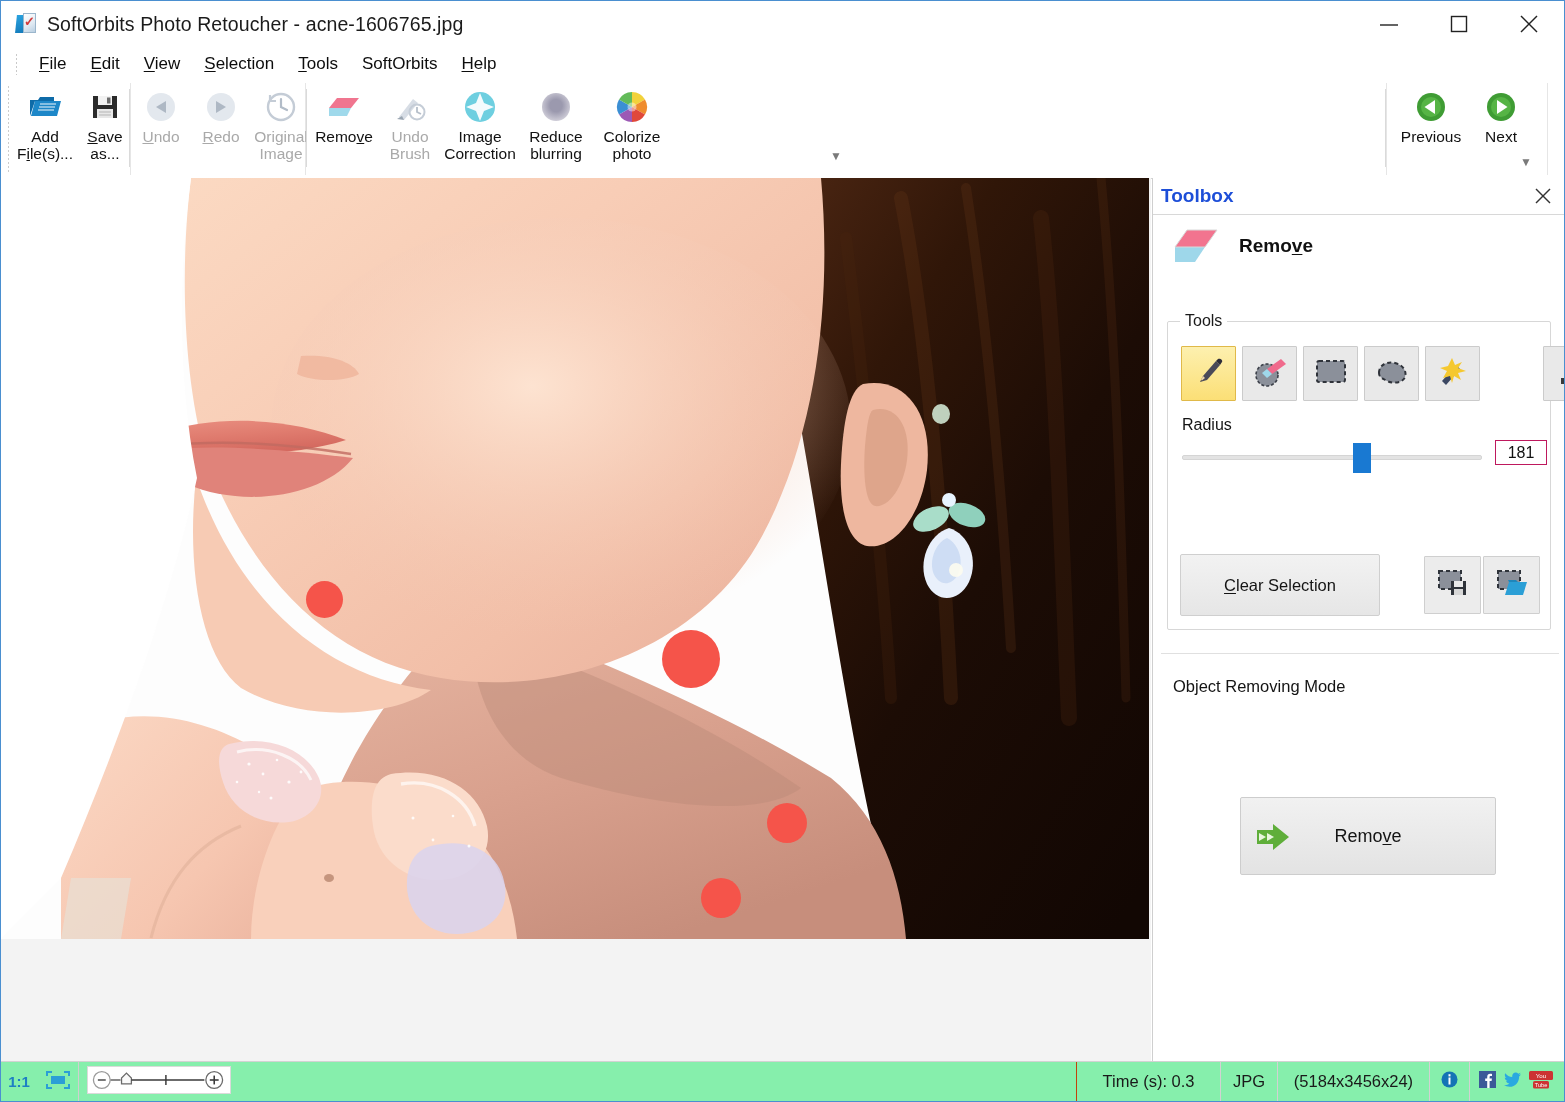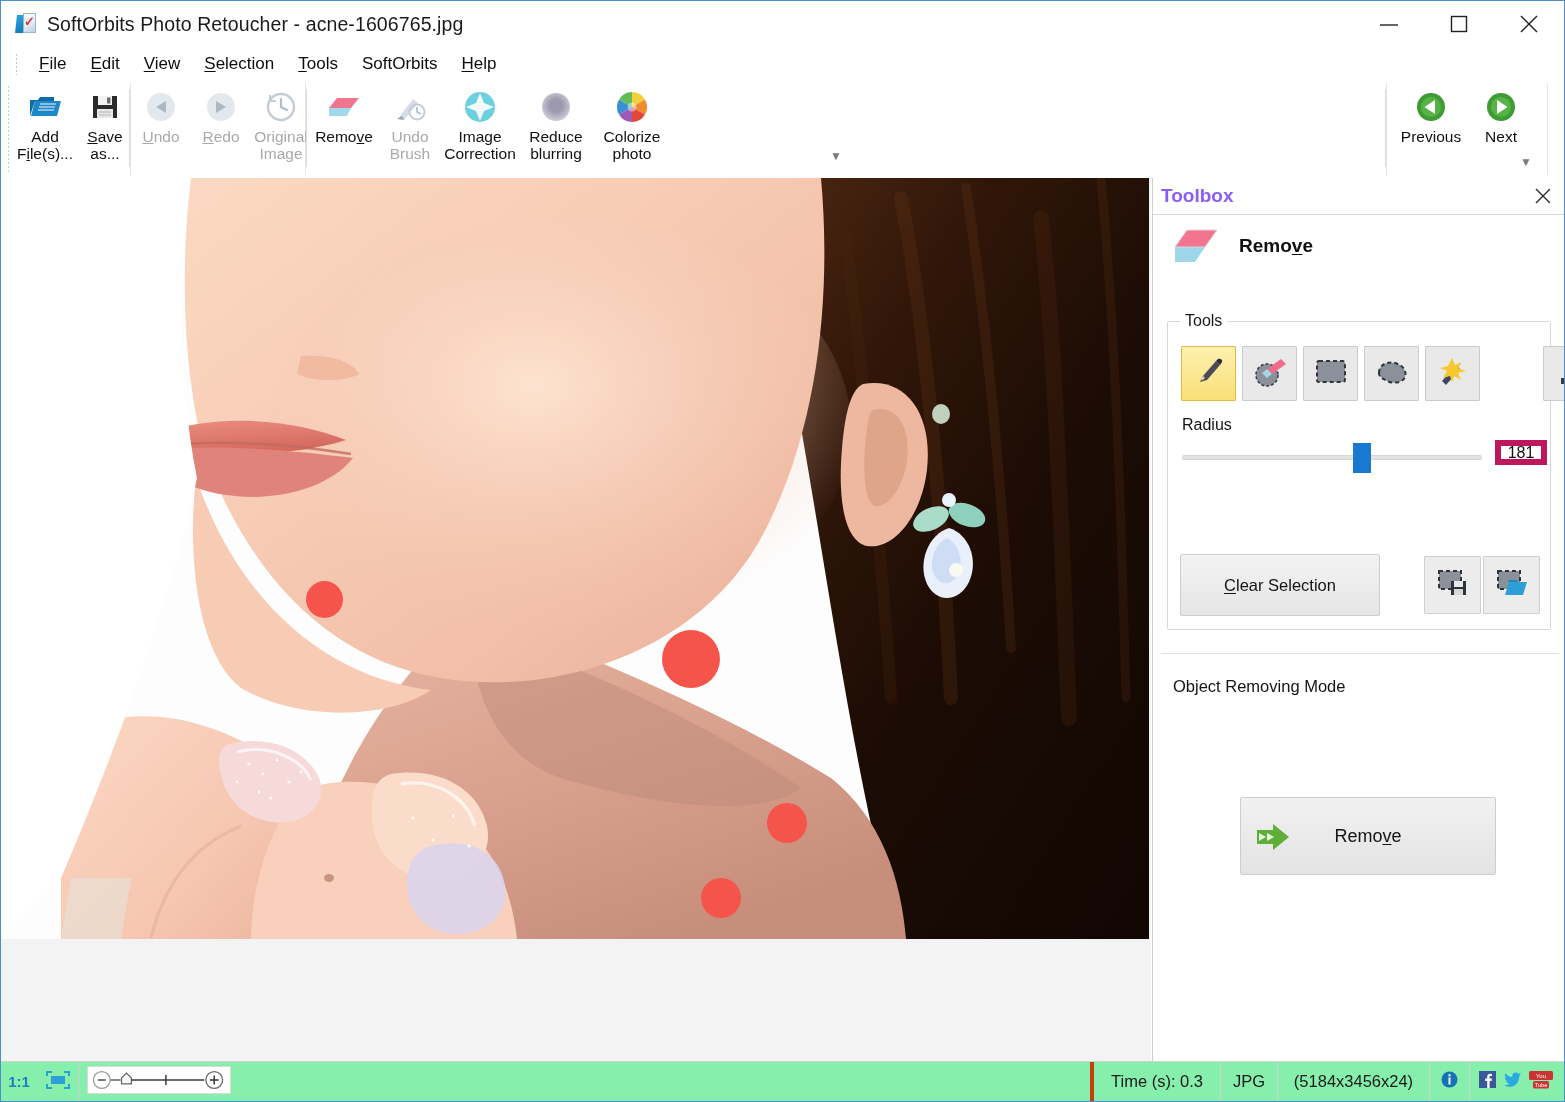--- a/index.html
+++ b/index.html
@@ -134,21 +134,21 @@
 
   
   .panel {
     position: absolute; left: 1151px; top: 177px; width: 412px; height: 885px;
     background: #ffffff; border-left: 1px solid #cfcfcf; box-sizing: border-box;
   }
   .panel-head {
     position: relative; height: 36px; display: flex; align-items: center;
     padding-left: 8px; border-bottom: 1px solid #d8d8d8;
   }
-  .panel-title { font-size: 19px; font-weight: bold; color: #8b5cf6; }
+  .panel-title { font-size: 19px; font-weight: bold; color: #1d4ed8; }
   .panel-close {
     position: absolute; right: 10px; top: 7px; width: 22px; height: 22px;
     display: flex; align-items: center; justify-content: center;
   }
   .panel-body {
     position: absolute; left: 8px; top: 37px; right: 7px; bottom: 6px;
   }
   .remove-head {
     display: flex; align-items: center; height: 62px; padding-left: 12px;
   }
@@ -187,21 +187,21 @@
     position: absolute; left: 0; top: 12px; width: 300px; height: 5px;
     background: #e3e3e3; border: 1px solid #d5d5d5; box-sizing: border-box;
     border-radius: 2px;
   }
   .slider-thumb {
     position: absolute; left: 175px; top: 0px; width: 18px; height: 30px;
     background: #1979d2;
   }
   .radius-val {
     position: absolute; left: 327px; top: 110px; width: 52px; height: 25px;
-    border: 6px solid #be185d; background: #ffffff; box-sizing: border-box;
+    border: 1px solid #be185d; background: #ffffff; box-sizing: border-box;
     display: flex; align-items: center; justify-content: center;
     font-size: 16px; color: #111;
   }
   .clear-btn {
     position: absolute; left: 12px; top: 224px; width: 200px; height: 62px;
     background: linear-gradient(180deg,#f2f2f2 0%, #e6e6e6 100%);
     border: 1px solid #cfcfcf; box-sizing: border-box;
     display: flex; align-items: center; justify-content: center;
     font-size: 16.5px; color: #141414; border-radius: 2px;
   }
@@ -737,21 +737,21 @@
         <line x1="23" y1="13" x2="33" y2="13" stroke="#4a4a4a" stroke-width="1.3"></line>
         <path d="M34 17 L34 11 L39 6 L44 11 L44 17 Z" fill="#fafafa" stroke="#6a6a6a" stroke-width="1.3"></path>
         <line x1="44" y1="13" x2="118" y2="13" stroke="#3a3a3a" stroke-width="1.5"></line>
         <line x1="79" y1="8" x2="79" y2="18" stroke="#3a3a3a" stroke-width="1.5"></line>
         <circle cx="128" cy="13" r="8.5" fill="none" stroke="#6a6a6a" stroke-width="1.3"></circle>
         <line x1="123.5" y1="13" x2="132.5" y2="13" stroke="#3a3a3a" stroke-width="1.6"></line>
         <line x1="128" y1="8.5" x2="128" y2="17.5" stroke="#3a3a3a" stroke-width="1.6"></line>
       </svg>
     </div>
     <div class="sb-spacer"></div>
-    <div class="sb-cell" style="width:131px; border-left:4px solid #c2410c;">Time (s): 0.3</div>
+    <div class="sb-cell" style="width:145px; border-left:1px solid #c2410c;">Time (s): 0.3</div>
     <div class="sb-cell" style="width:57px;">JPG</div>
     <div class="sb-cell" style="width:152px;">(5184x3456x24)</div>
     <div class="sb-cell" style="width:40px;">
       <span>
         <svg width="17" height="17" viewBox="0 0 17 17">
           <circle cx="8.5" cy="8.5" r="8" fill="#1473b5"></circle>
           <rect x="7.5" y="6.5" width="2" height="7" fill="#fff"></rect>
           <rect x="7.5" y="3.2" width="2" height="2.2" fill="#fff"></rect>
         </svg>
       </span>

